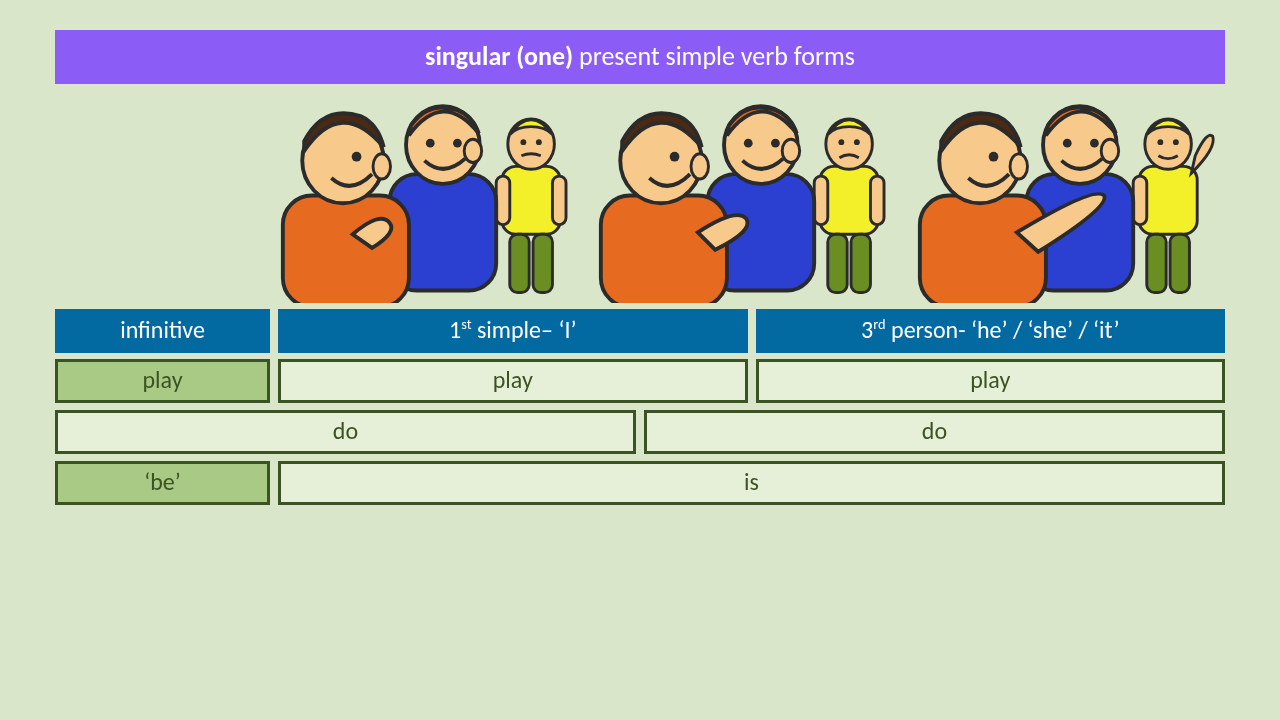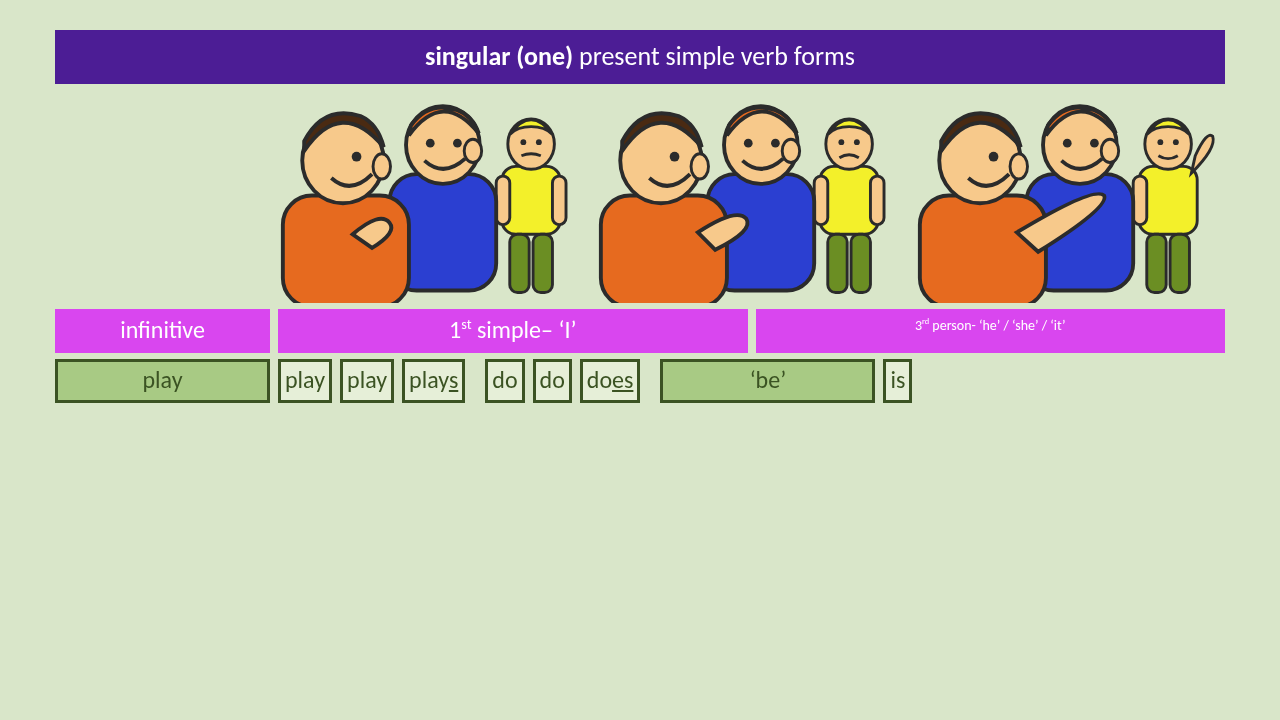--- a/index.html
+++ b/index.html
@@ -5,21 +5,21 @@
   * { box-sizing: border-box; margin: 0; padding: 0; }
   body {
     width: 1280px;
     height: 720px;
     background: #d9e6c9;
     font-family: Calibri, Arial, sans-serif;
     padding: 30px 55px 20px 55px;
     color: #3b5323;
   }
   .title-bar {
-    background: #4c1d95;
+    background: #8b5cf6;
     color: #fff;
     text-align: center;
     padding: 10px 0 12px 0;
     font-size: 26px;
     font-weight: 400;
   }
   .title-bar b { font-weight: 700; }
   .images-row {
     display: flex;
     gap: 8px;
@@ -32,32 +32,32 @@
     height: 215px;
     position: relative;
     overflow: visible;
   }
   .headers-row {
     display: flex;
     gap: 8px;
     margin-bottom: 6px;
   }
   .hdr {
-    background: #d946ef;
+    background: #0369a1;
     color: #fff;
     text-align: center;
     padding: 8px 4px 10px 4px;
     font-size: 24px;
     line-height: 1.1;
   }
-  .hdr.small { font-size: 14px; }
+  .hdr.small { font-size: 24px; }
   sup { font-size: 0.6em; vertical-align: super; }
   .col-inf { width: 215px; flex: 0 0 215px; }
   .col { flex: 1 1 0; }
-  .data-rows { display: flex; flex-direction: row; gap: 20px; }
+  .data-rows { display: flex; flex-direction: column; gap: 7px; }
   .data-row { display: flex; gap: 8px; }
   .cell {
     border: 3px solid #3b5323;
     text-align: center;
     font-size: 24px;
     line-height: 1;
     padding: 6px 4px 8px 4px;
     font-weight: 400;
     color: #3b5323;
   }
@@ -201,24 +201,22 @@
   <div class="hdr col small">
     <span>3</span><sup>rd</sup><span> person- ‘he’ / ‘she’ / ‘it’</span>
   </div>
 </div>
 
 <div class="data-rows">
   <div class="data-row">
     <div class="cell inf">play</div>
     <div class="cell val">play</div>
     <div class="cell val">play</div>
-    <div class="cell val"><span>play</span><u>s</u><span></span></div>
   </div>
   <div class="data-row">
     <div class="cell val">do</div>
     <div class="cell val">do</div>
-    <div class="cell val"><span>do</span><u>es</u><span></span></div>
   </div>
   <div class="data-row">
     <div class="cell inf">‘be’</div>
     <div class="cell val"><span>is</span><u></u><span></span></div>
   </div>
 </div>
 
 </body></html>

